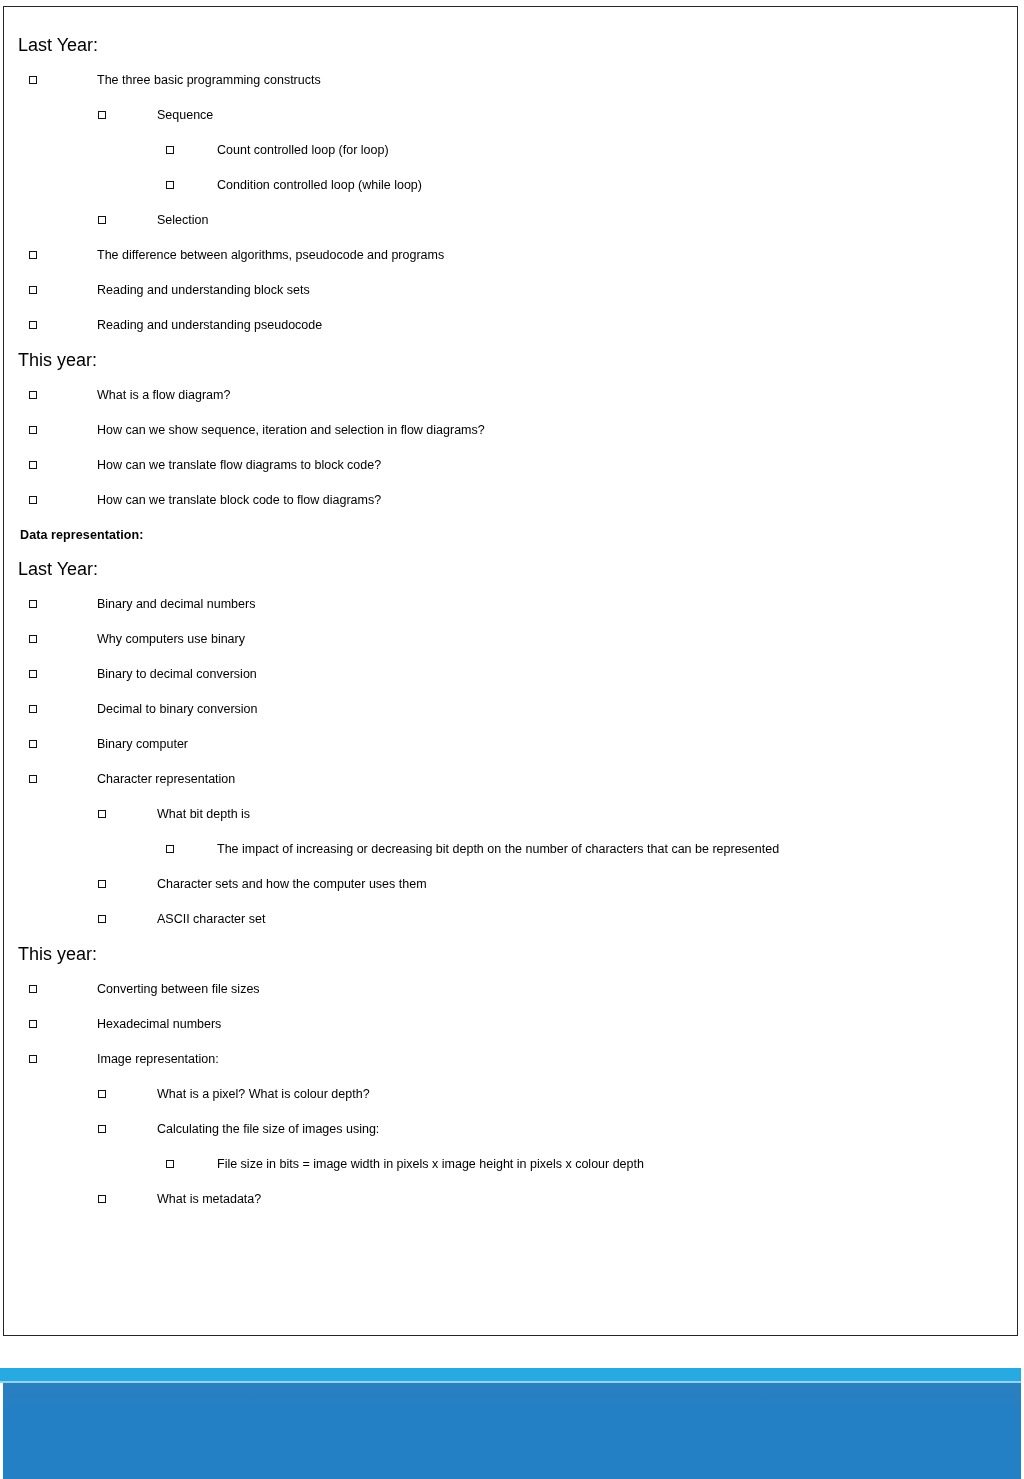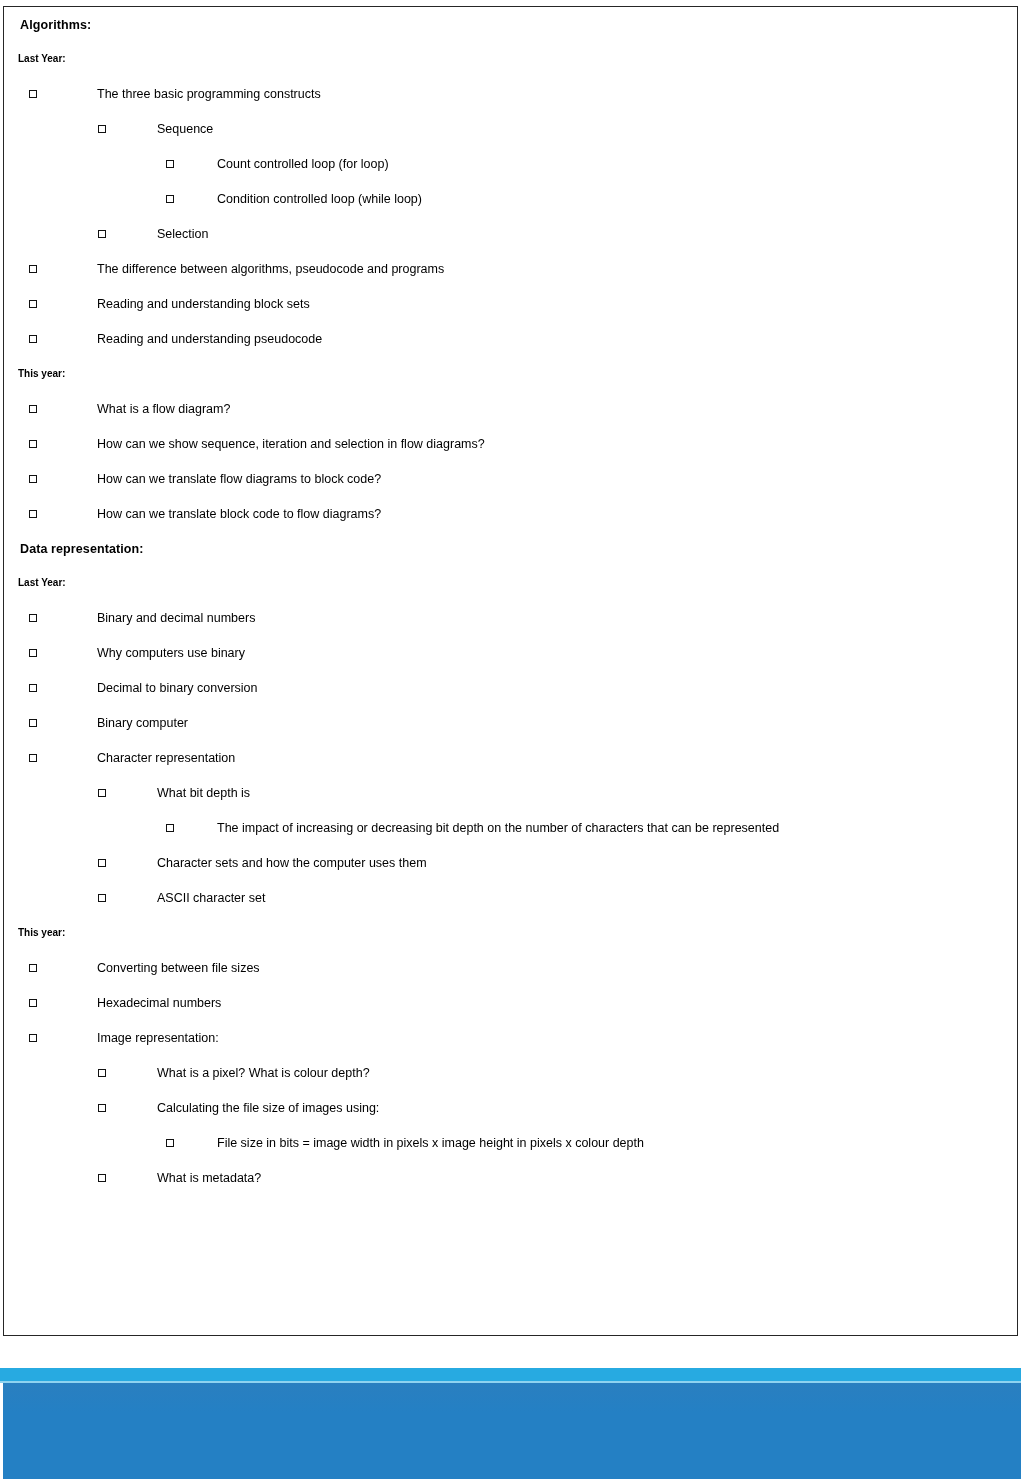--- a/index.html
+++ b/index.html
@@ -42,22 +42,22 @@
   .heading {
     font-size: 12.5px;
     font-weight: bold;
     line-height: 14px;
     margin: 0 0 0 5px;
     padding: 0;
     letter-spacing: 0.1px;
     white-space: nowrap;
   }
   .subheading {
-    font-size: 10px;
-    font-weight: bold;
+    font-size: 18px;
+    font-weight: normal;
     line-height: 14px;
     margin: 0 0 0 3px;
     padding: 0;
     white-space: nowrap;
   }
   .spacer-after-heading { height: 20px; }
   .spacer-after-sub     { height: 21px; }
 
   
   .row {
@@ -142,21 +142,20 @@
     background: #8FD3F0;
   }
 </style>
 </head>
 <body>
 
 <div id="page">
 
   <div class="doc-frame">
     <div class="doc-body" id="doc-body">
-        <div class="heading">Algorithms:</div>
         <div class="spacer-after-heading"></div>
         <div class="subheading">Last Year:</div>
         <div class="spacer-after-sub"></div>
         <div class="row lvl1">
           <span class="box"></span>
           <span class="label">The three basic programming constructs</span>
         </div>
         <div class="row lvl2">
           <span class="box"></span>
           <span class="label">Sequence</span>
@@ -210,20 +209,24 @@
         <div class="row lvl1">
           <span class="box"></span>
           <span class="label">Binary and decimal numbers</span>
         </div>
         <div class="row lvl1">
           <span class="box"></span>
           <span class="label">Why computers use binary</span>
         </div>
         <div class="row lvl1">
           <span class="box"></span>
+          <span class="label">Binary to decimal conversion</span>
+        </div>
+        <div class="row lvl1">
+          <span class="box"></span>
           <span class="label">Decimal to binary conversion</span>
         </div>
         <div class="row lvl1">
           <span class="box"></span>
           <span class="label">Binary computer</span>
         </div>
         <div class="row lvl1">
           <span class="box"></span>
           <span class="label">Character representation</span>
         </div>

